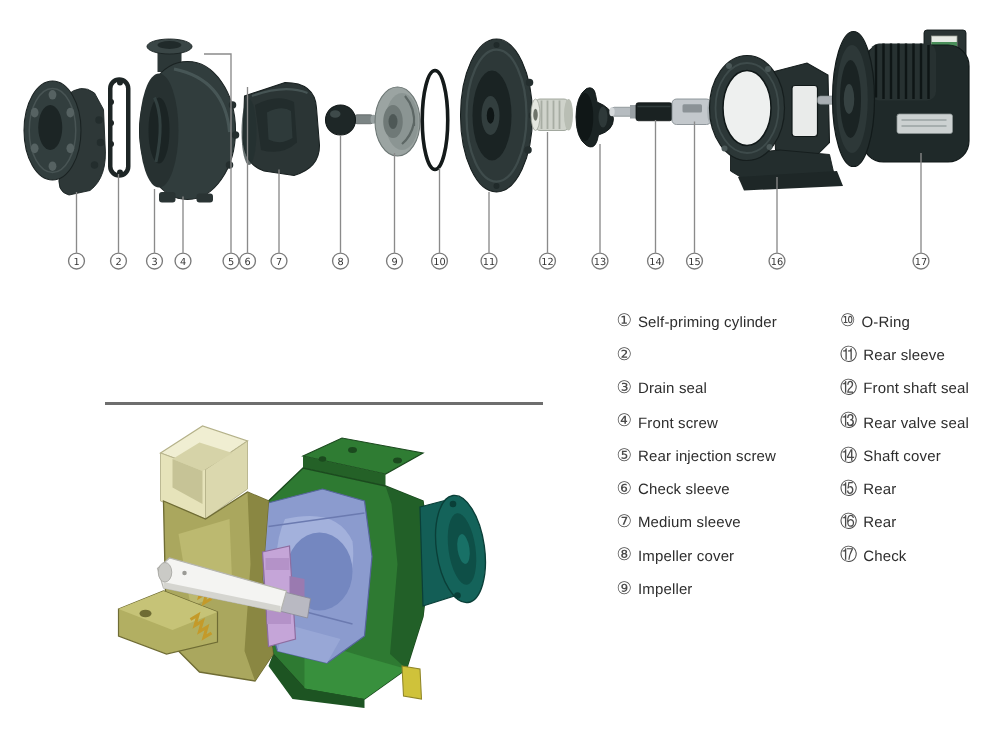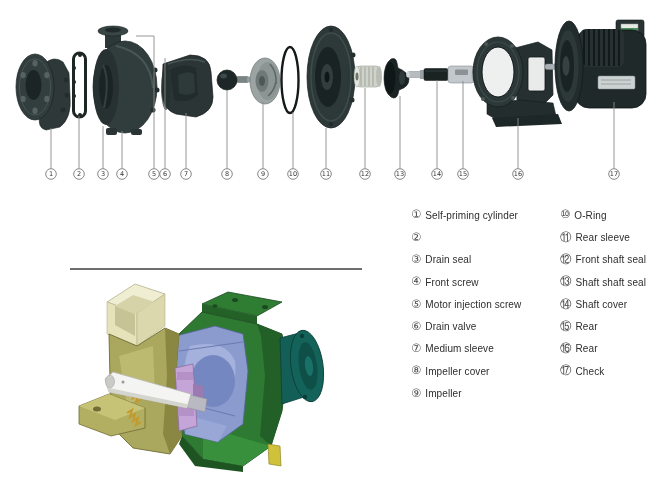--- a/index.html
+++ b/index.html
@@ -347,25 +347,25 @@
         <li class="row">
           <span class="cnum">③</span>
           <span class="plabel">Drain seal</span>
         </li>
         <li class="row">
           <span class="cnum">④</span>
           <span class="plabel">Front screw</span>
         </li>
         <li class="row">
           <span class="cnum">⑤</span>
-          <span class="plabel">Motor injection screw</span>
+          <span class="plabel">Rear injection screw</span>
         </li>
         <li class="row">
           <span class="cnum">⑥</span>
-          <span class="plabel">Drain valve</span>
+          <span class="plabel">Check sleeve</span>
         </li>
         <li class="row">
           <span class="cnum">⑦</span>
           <span class="plabel">Medium sleeve</span>
         </li>
         <li class="row">
           <span class="cnum">⑧</span>
           <span class="plabel">Impeller cover</span>
         </li>
         <li class="row">
@@ -381,21 +381,21 @@
         <li class="row">
           <span class="cnum">⑪</span>
           <span class="plabel">Rear sleeve</span>
         </li>
         <li class="row">
           <span class="cnum">⑫</span>
           <span class="plabel">Front shaft seal</span>
         </li>
         <li class="row">
           <span class="cnum">⑬</span>
-          <span class="plabel">Shaft shaft seal</span>
+          <span class="plabel">Rear valve seal</span>
         </li>
         <li class="row">
           <span class="cnum">⑭</span>
           <span class="plabel">Shaft cover</span>
         </li>
         <li class="row">
           <span class="cnum">⑮</span>
           <span class="plabel">Rear</span>
         </li>
         <li class="row">

